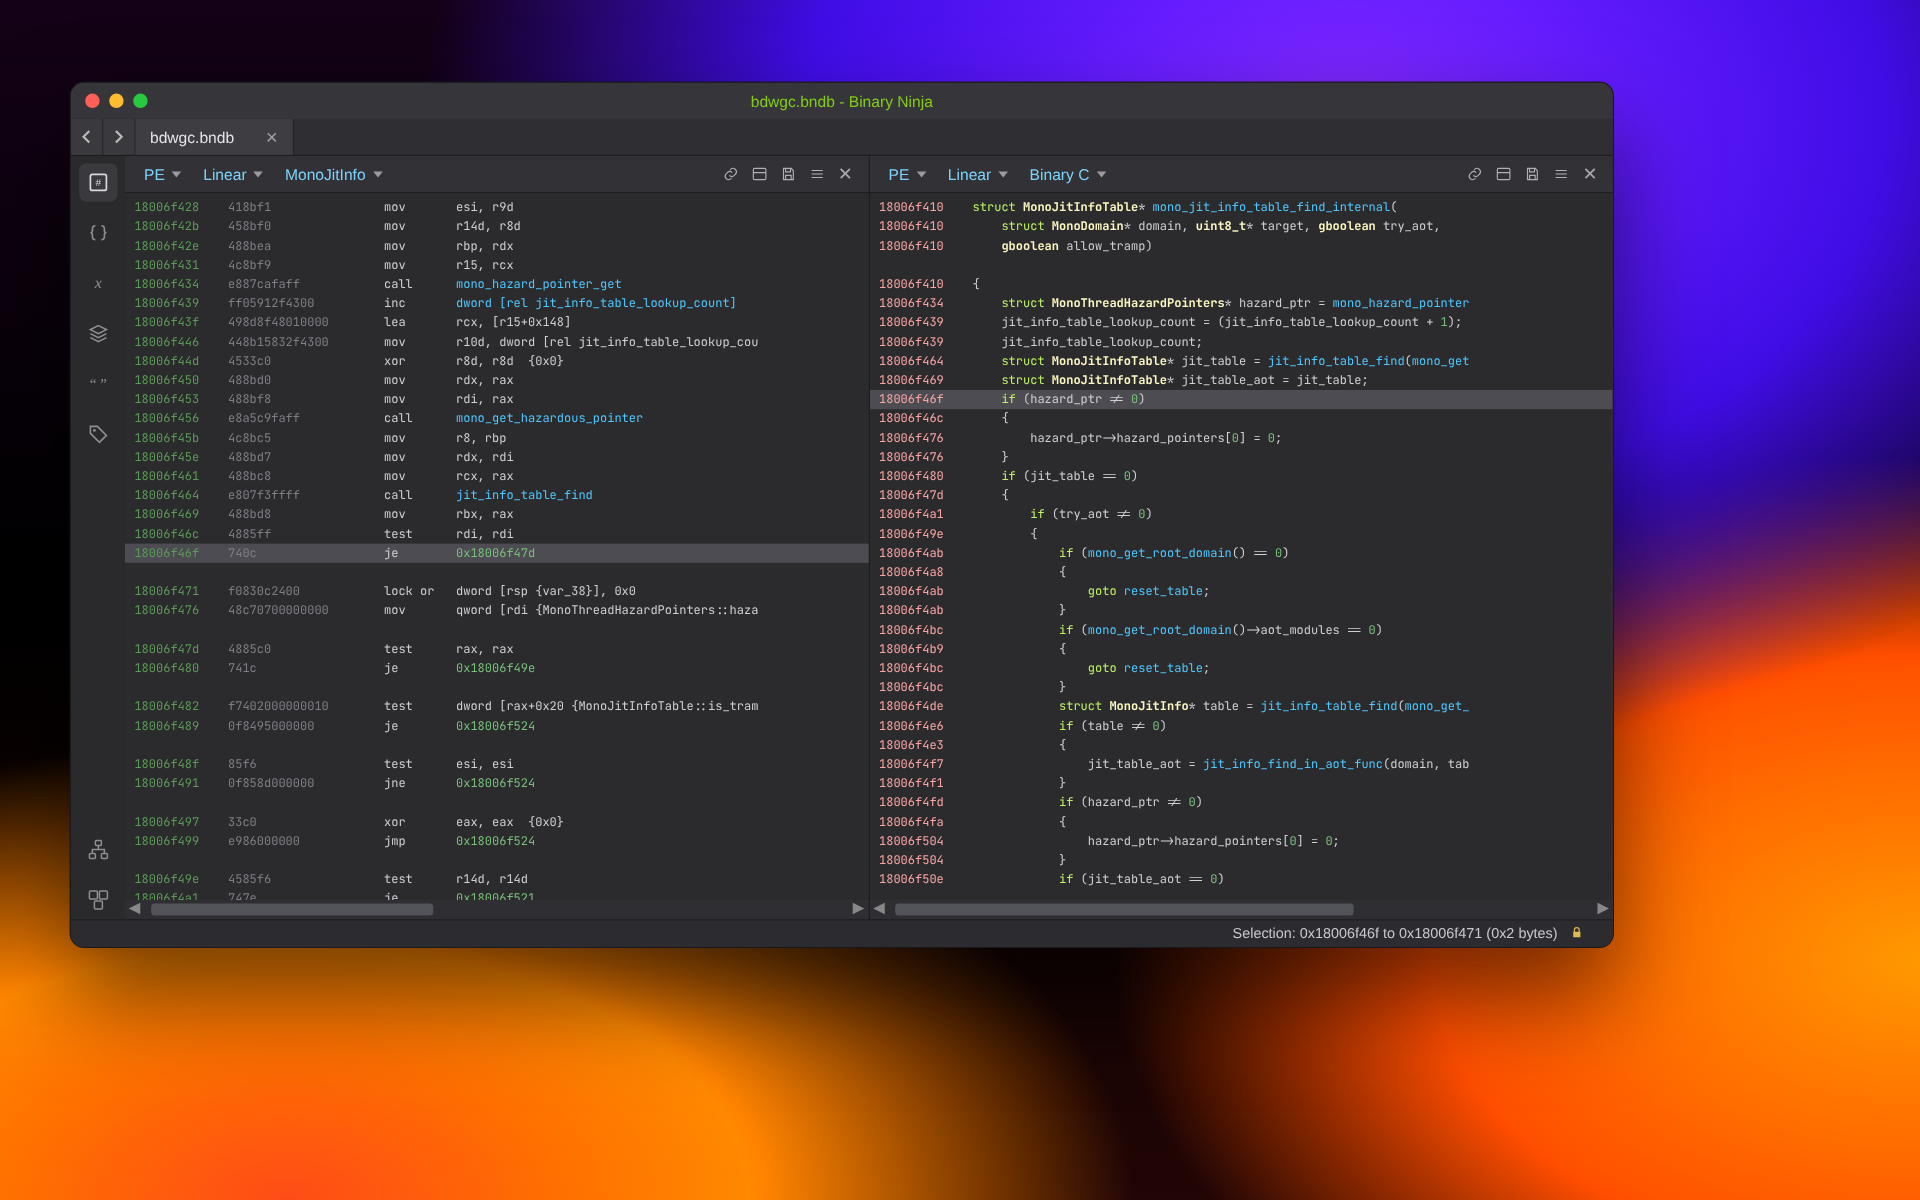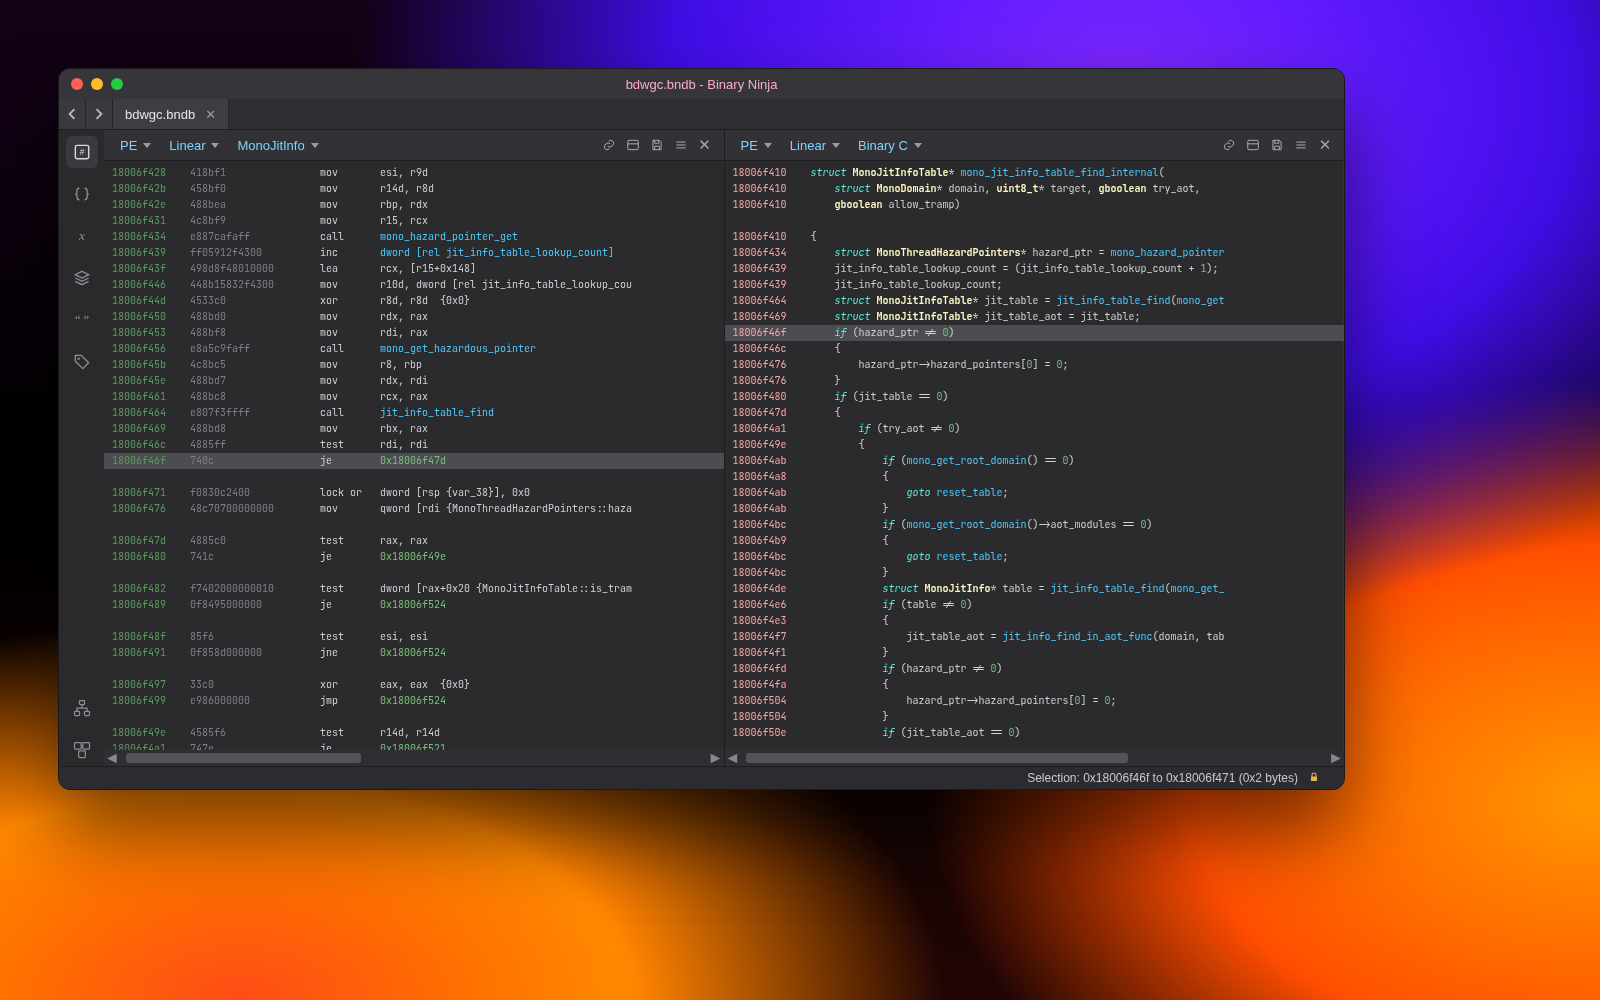--- a/index.html
+++ b/index.html
@@ -18,26 +18,26 @@
     box-shadow:0 40px 80px rgba(0,0,0,.55),0 0 0 1px rgba(255,255,255,.06) inset;
     display:flex;flex-direction:column;overflow:hidden;color:#ddd;
   }
   
   .titlebar{height:30px;background:#36363a;display:flex;align-items:center;position:relative;flex:0 0 auto;}
   .traffic{display:flex;gap:8px;margin-left:12px;}
   .dot{width:12px;height:12px;border-radius:50%;}
   .dot.r{background:#ff5f57;}
   .dot.y{background:#febc2e;}
   .dot.g{background:#28c840;}
-  .titlebar .title{position:absolute;left:0;right:0;text-align:center;font-size:13px;color:#f9a8d4;pointer-events:none;}
+  .titlebar .title{position:absolute;left:0;right:0;text-align:center;font-size:13px;color:#84cc16;pointer-events:none;}
   
   .navrow{height:30px;background:#2f2f33;display:flex;align-items:stretch;border-bottom:1px solid #1e1e20;}
   .histbtn{width:26px;height:30px;display:flex;align-items:center;justify-content:center;background:#3a3a3e;border-right:1px solid #262629;color:#aaa;}
   .histbtn svg{width:12px;height:12px;fill:#bbb;}
-  .filetab{display:flex;align-items:center;gap:10px;padding:0 12px;background:#3d3d42;color:#e4e4e8;font-size:13px;border-right:1px solid #262629;justify-content:flex-end;}
+  .filetab{display:flex;align-items:center;gap:26px;padding:0 12px;background:#3d3d42;color:#e4e4e8;font-size:13px;border-right:1px solid #262629;justify-content:flex-end;}
   .filetab .x{font-size:13px;color:#9c9ca2;}
   
   .bodyrow{flex:1;display:flex;min-height:0;}
   .leftbar{width:45px;background:#2a2a2d;display:flex;flex-direction:column;align-items:center;padding-top:6px;gap:10px;}
   .leftbar .spacer{flex:1;}
   .leftbar .lb{width:32px;height:32px;border-radius:6px;display:flex;align-items:center;justify-content:center;color:#8e8e94;}
   .leftbar .lb.active{background:#3a3a3e;color:#d8d8dd;}
   .leftbar .lb svg{width:20px;height:20px;}
   .panes{flex:1;display:flex;min-width:0;}
   .pane{flex:1;display:flex;flex-direction:column;min-width:0;border-left:1px solid #1e1e20;}
@@ -56,21 +56,21 @@
     padding:4px 0 0 0;tab-size:8;
   }
   .codebody .row{display:flex;height:16px;align-items:baseline;padding:0 8px;}
   .codebody .row.hl{background:#4c4c52;}
   .addr{color:#5c9a57;width:78px;flex:0 0 78px;}
   .bytes{color:#7e7e85;width:130px;flex:0 0 130px;overflow:hidden;}
   .mnem{color:#d0d0d4;width:60px;flex:0 0 60px;}
   .ops{color:#d0d0d4;flex:1;overflow:hidden;}
   .paddr{color:#fca5a5;width:78px;flex:0 0 78px;}
   .ptxt{flex:1;}
-  .k{color:#5eead4;font-style:italic;}   
+  .k{color:#bef264;}   
   .fn{color:#4ec9ff;} 
   .ty{color:#fef9c3;font-weight:bold;}
   .num{color:#78c07a;}
   .bar{height:16px;background:#2f2f33;display:flex;align-items:center;}
   .bar .track{flex:1;height:16px;background:#2f2f33;position:relative;}
   .bar .thumb{position:absolute;top:3px;height:10px;background:#53535a;border-radius:3px;}
   .bar .arrow{width:16px;height:16px;display:flex;align-items:center;justify-content:center;color:#888;}
   
   .status{height:22px;background:#2c2c30;display:flex;align-items:center;justify-content:flex-end;padding:0 24px;gap:10px;font-size:12px;color:#c8c8cd;border-top:1px solid #1e1e20;}
   .status .lock svg{width:12px;height:12px;fill:#e0b84b;}

